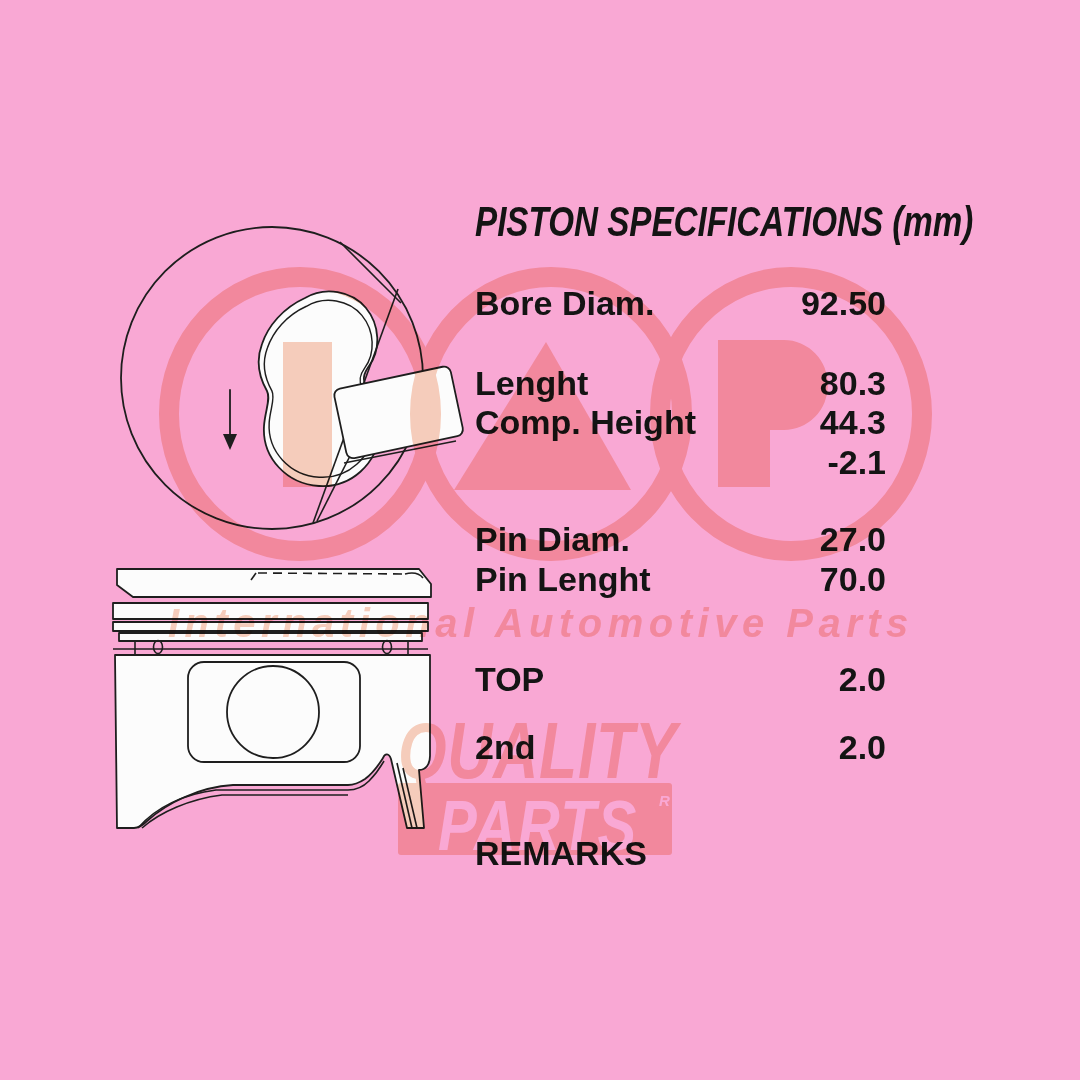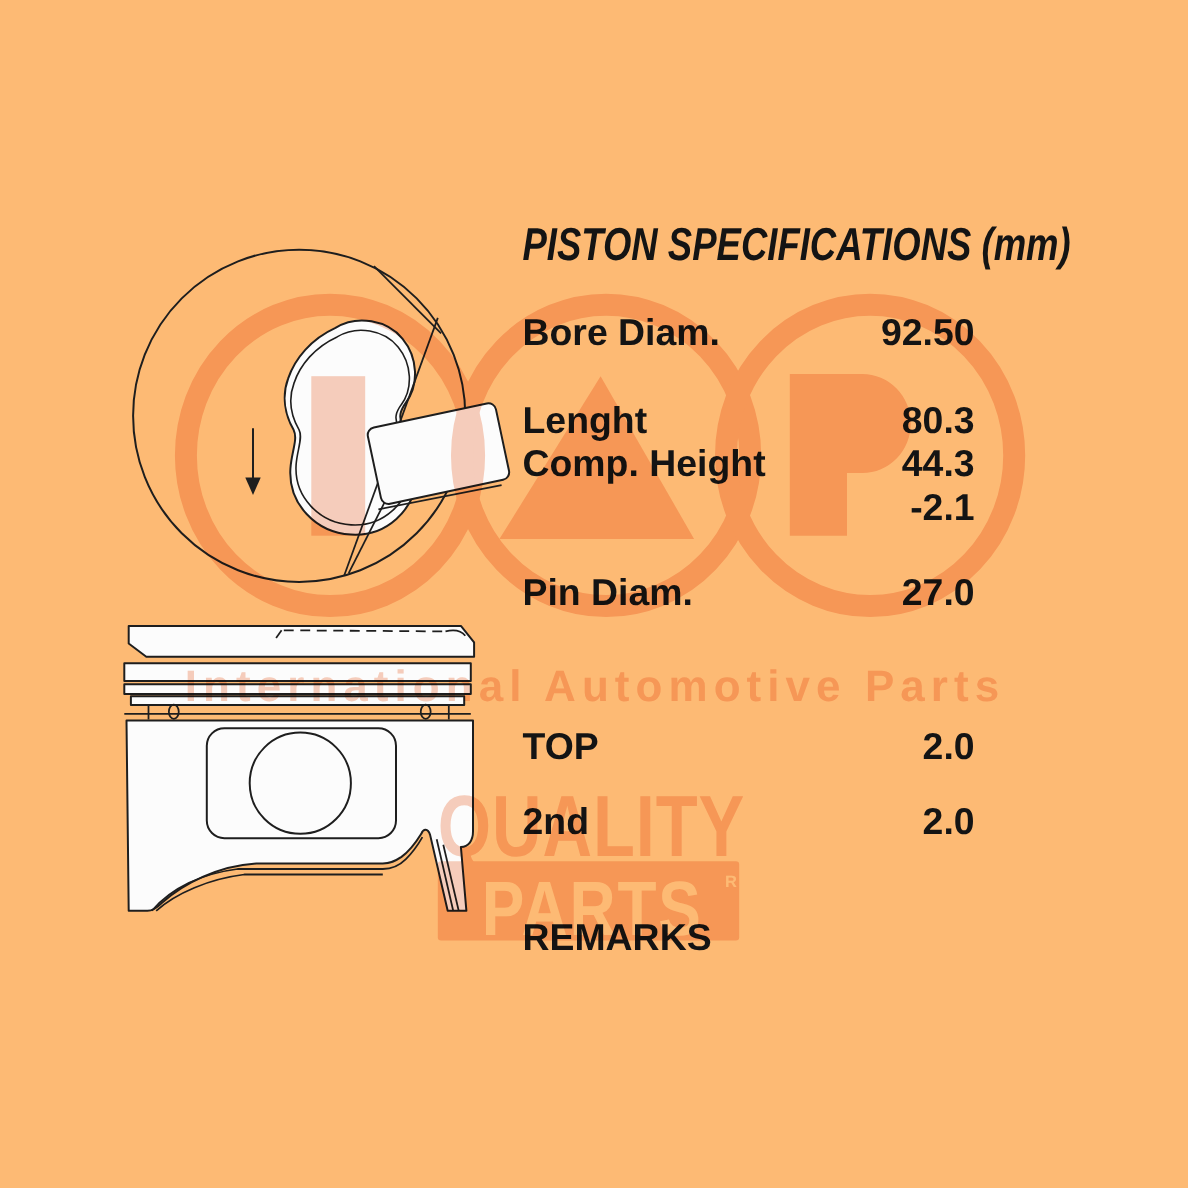--- a/index.html
+++ b/index.html
@@ -1,34 +1,34 @@
 <!DOCTYPE html>
 <html style="--wm: #f8cfbd;"><head>
 <meta charset="utf-8">
 <style>
   html,body{margin:0;padding:0;}
   body{font-family:"Liberation Sans", sans-serif; background:#ffffff;}
-  #stage{position:relative; width:1080px; height:1080px; background:#fdba74; overflow:hidden; isolation:isolate;}
+  #stage{position:relative; width:1080px; height:1080px; background:#f9a8d4; overflow:hidden; isolation:isolate;}
 
   
   .base-layer{position:absolute; inset:0; z-index:1;}
   svg.art{position:absolute; left:0; top:0;}
   .ln{fill:none; stroke:#1e1e1e; stroke-width:1.8; stroke-linejoin:round; stroke-linecap:round;}
   .ln-fill{fill:#fcfcfc; stroke:#1e1e1e; stroke-width:1.8; stroke-linejoin:round;}
   .ln-thin{fill:none; stroke:#1e1e1e; stroke-width:1.6;}
   .dash{stroke-dasharray:9 6;}
 
   
   .title{position:absolute; left:475px; top:198px; font-size:42px; font-weight:bold; font-style:italic; color:#141414; white-space:nowrap; transform:scaleX(0.79); transform-origin:left top; letter-spacing:0px;}
   .spec-row{position:absolute; left:475px; width:411px; height:40px; font-size:34px; font-weight:bold; color:#141414; line-height:40px; white-space:nowrap;}
   .spec-label{position:absolute; left:0; top:0;}
   .spec-value{position:absolute; left:225px; top:0; width:186px; text-align:right;}
 
   
-  .wm-layer{position:absolute; inset:0; z-index:2; mix-blend-mode:multiply; pointer-events:none;}
+  .wm-layer{position:absolute; inset:0; z-index:2; mix-blend-mode:multiply; pointer-events:none;font-style:italic;}
   .wm-fill{fill:var(--wm,#f8cfbd);}
   .wm-ring{fill:none; stroke:var(--wm,#f8cfbd); stroke-width:20px;}
   text.wm-tagline{font-family:"Liberation Sans",sans-serif; font-weight:bold; font-size:40px; letter-spacing:5.5px; fill:var(--wm,#f8cfbd);}
   text.wm-quality{font-family:"Liberation Sans",sans-serif; font-weight:bold; font-size:79px; fill:var(--wm,#f8cfbd); letter-spacing:1px;}
   text.wm-parts{font-family:"Liberation Sans",sans-serif; font-weight:bold; font-size:70px; fill:#ffffff; letter-spacing:2px;}
   text.wm-reg{font-family:"Liberation Sans",sans-serif; font-weight:bold; font-size:15px; fill:#ffffff;}
 </style>
 </head>
 <body>
 
@@ -96,20 +96,24 @@
       <span class="spec-value">44.3</span>
     </div>
     <div class="spec-row" style="top:442px">
       <span class="spec-label"></span>
       <span class="spec-value">-2.1</span>
     </div>
     <div class="spec-row" style="top:519px">
       <span class="spec-label">Pin Diam.</span>
       <span class="spec-value">27.0</span>
     </div>
+    <div class="spec-row" style="top:559px">
+      <span class="spec-label">Pin Lenght</span>
+      <span class="spec-value">70.0</span>
+    </div>
     <div class="spec-row" style="top:659px">
       <span class="spec-label">TOP</span>
       <span class="spec-value">2.0</span>
     </div>
     <div class="spec-row" style="top:727px">
       <span class="spec-label">2nd</span>
       <span class="spec-value">2.0</span>
     </div>
     <div class="spec-row" style="top:833px">
       <span class="spec-label">REMARKS</span>

